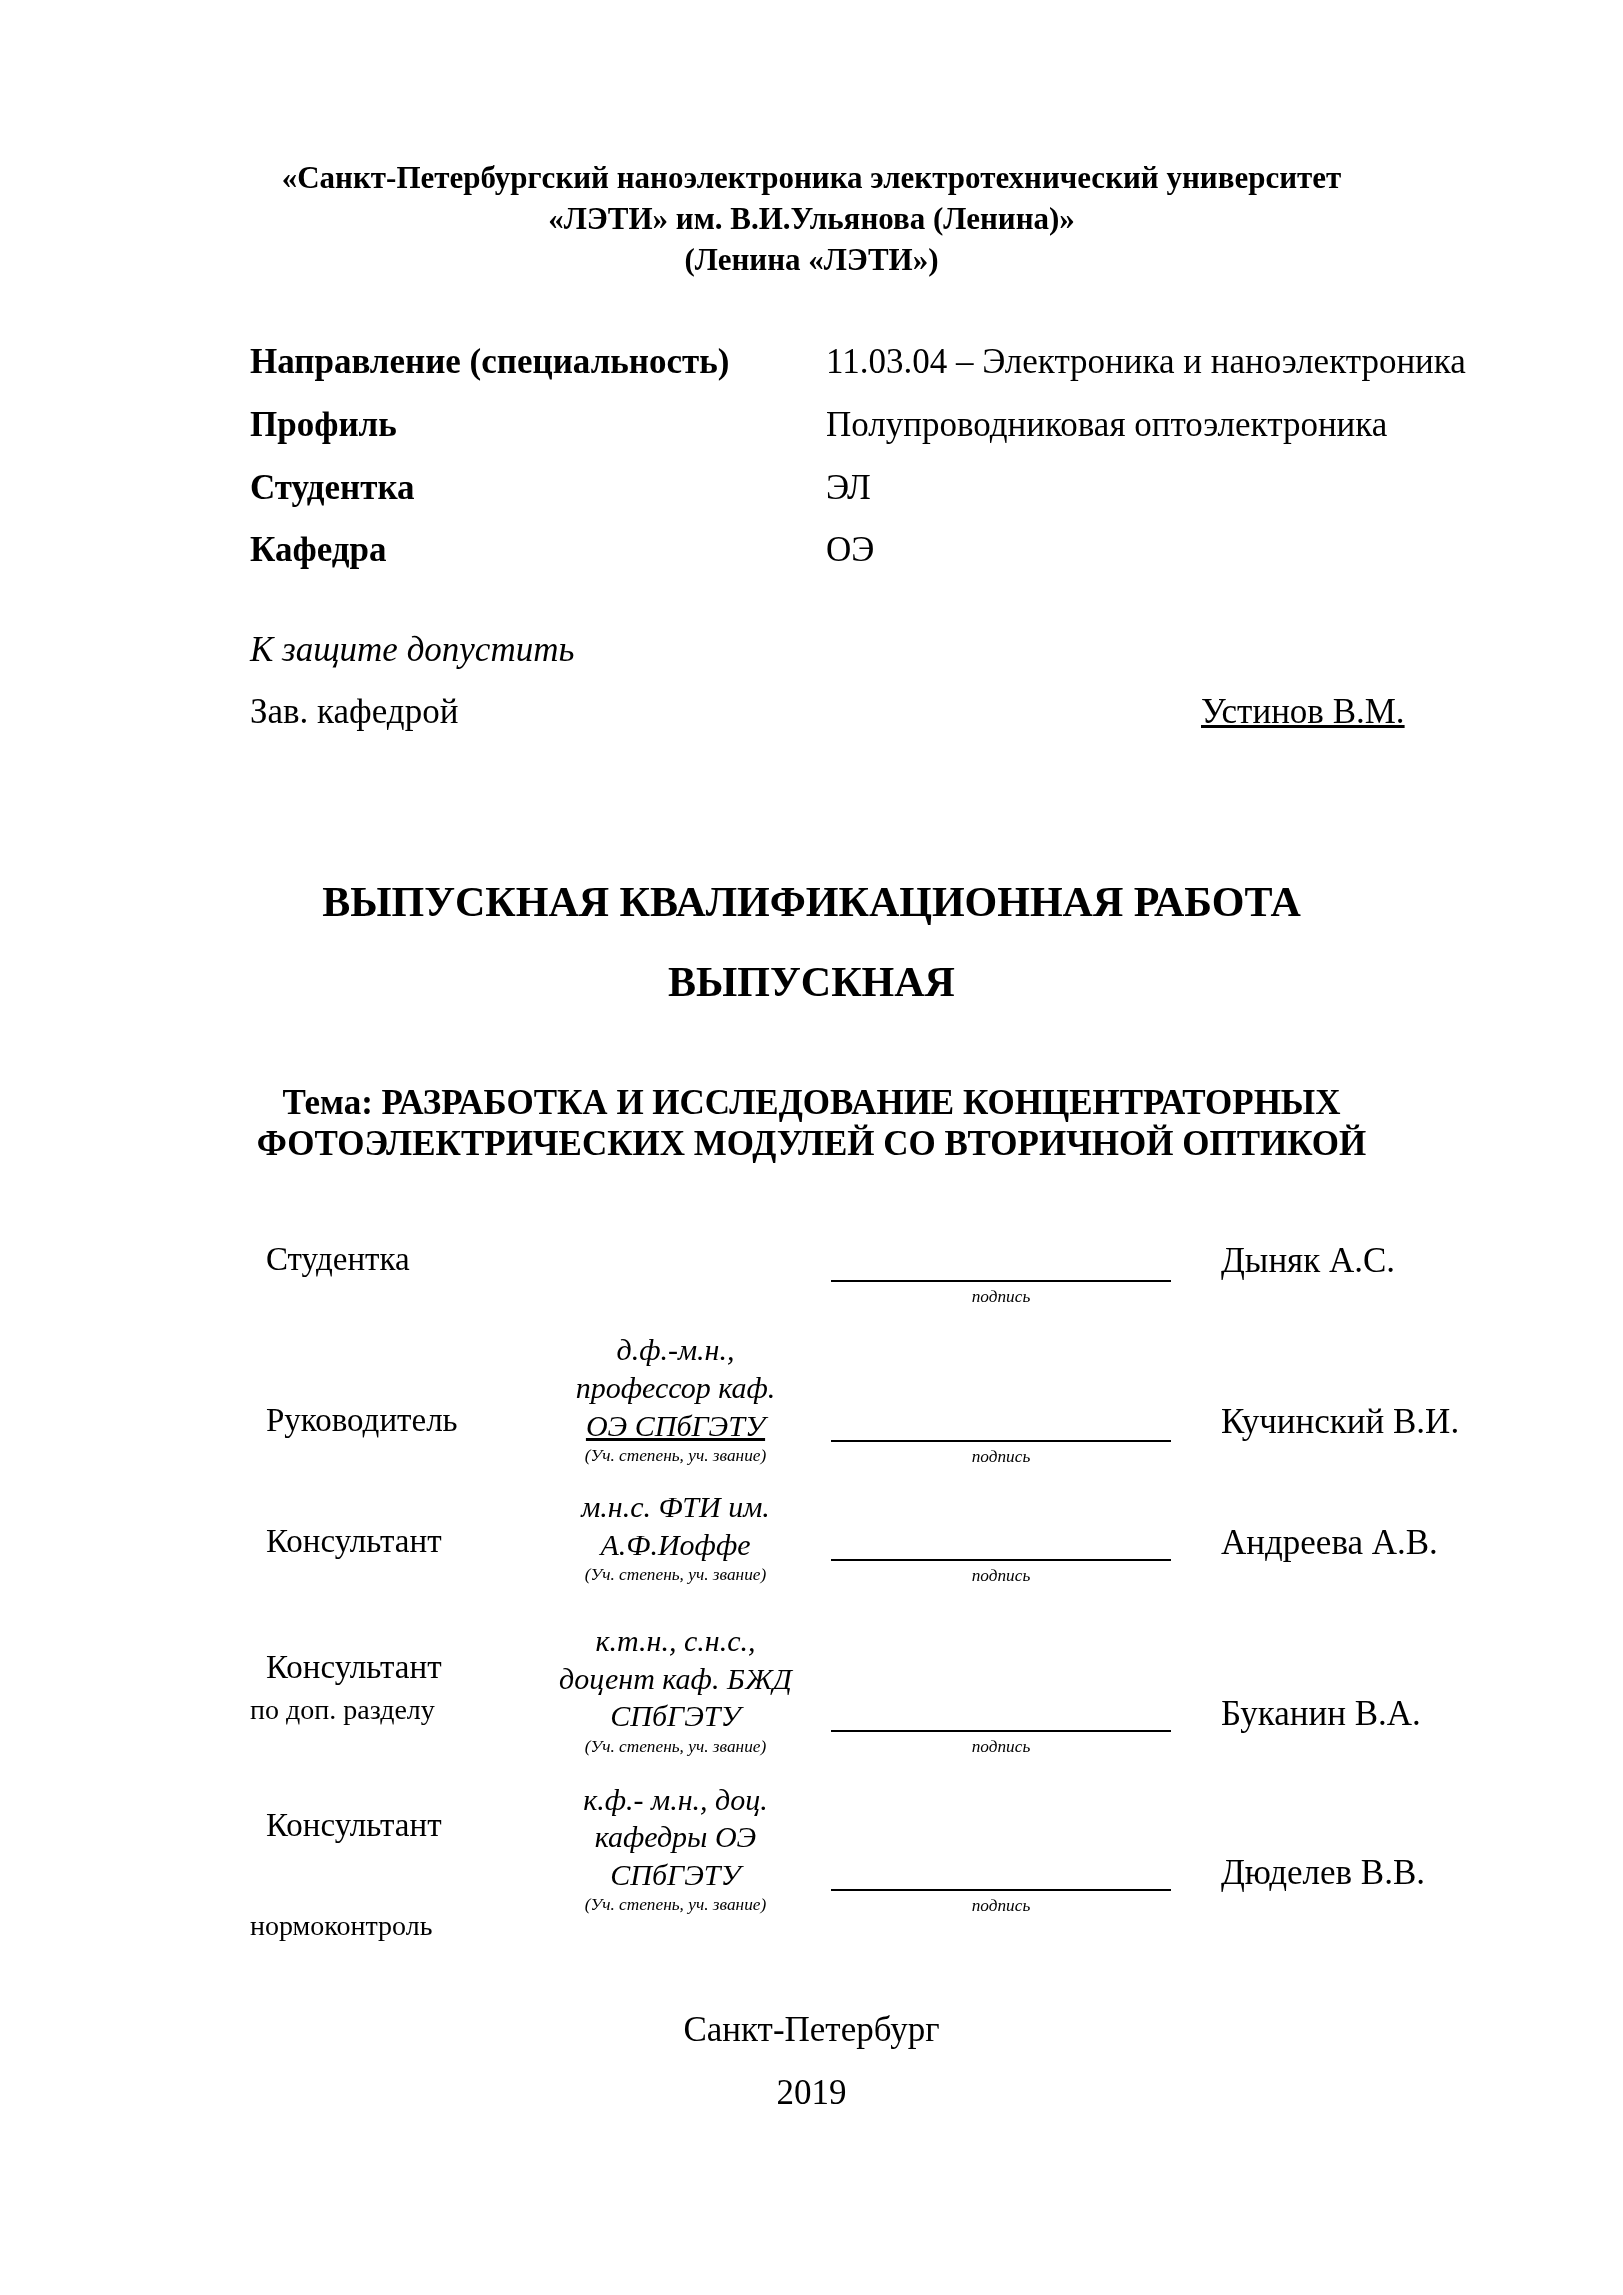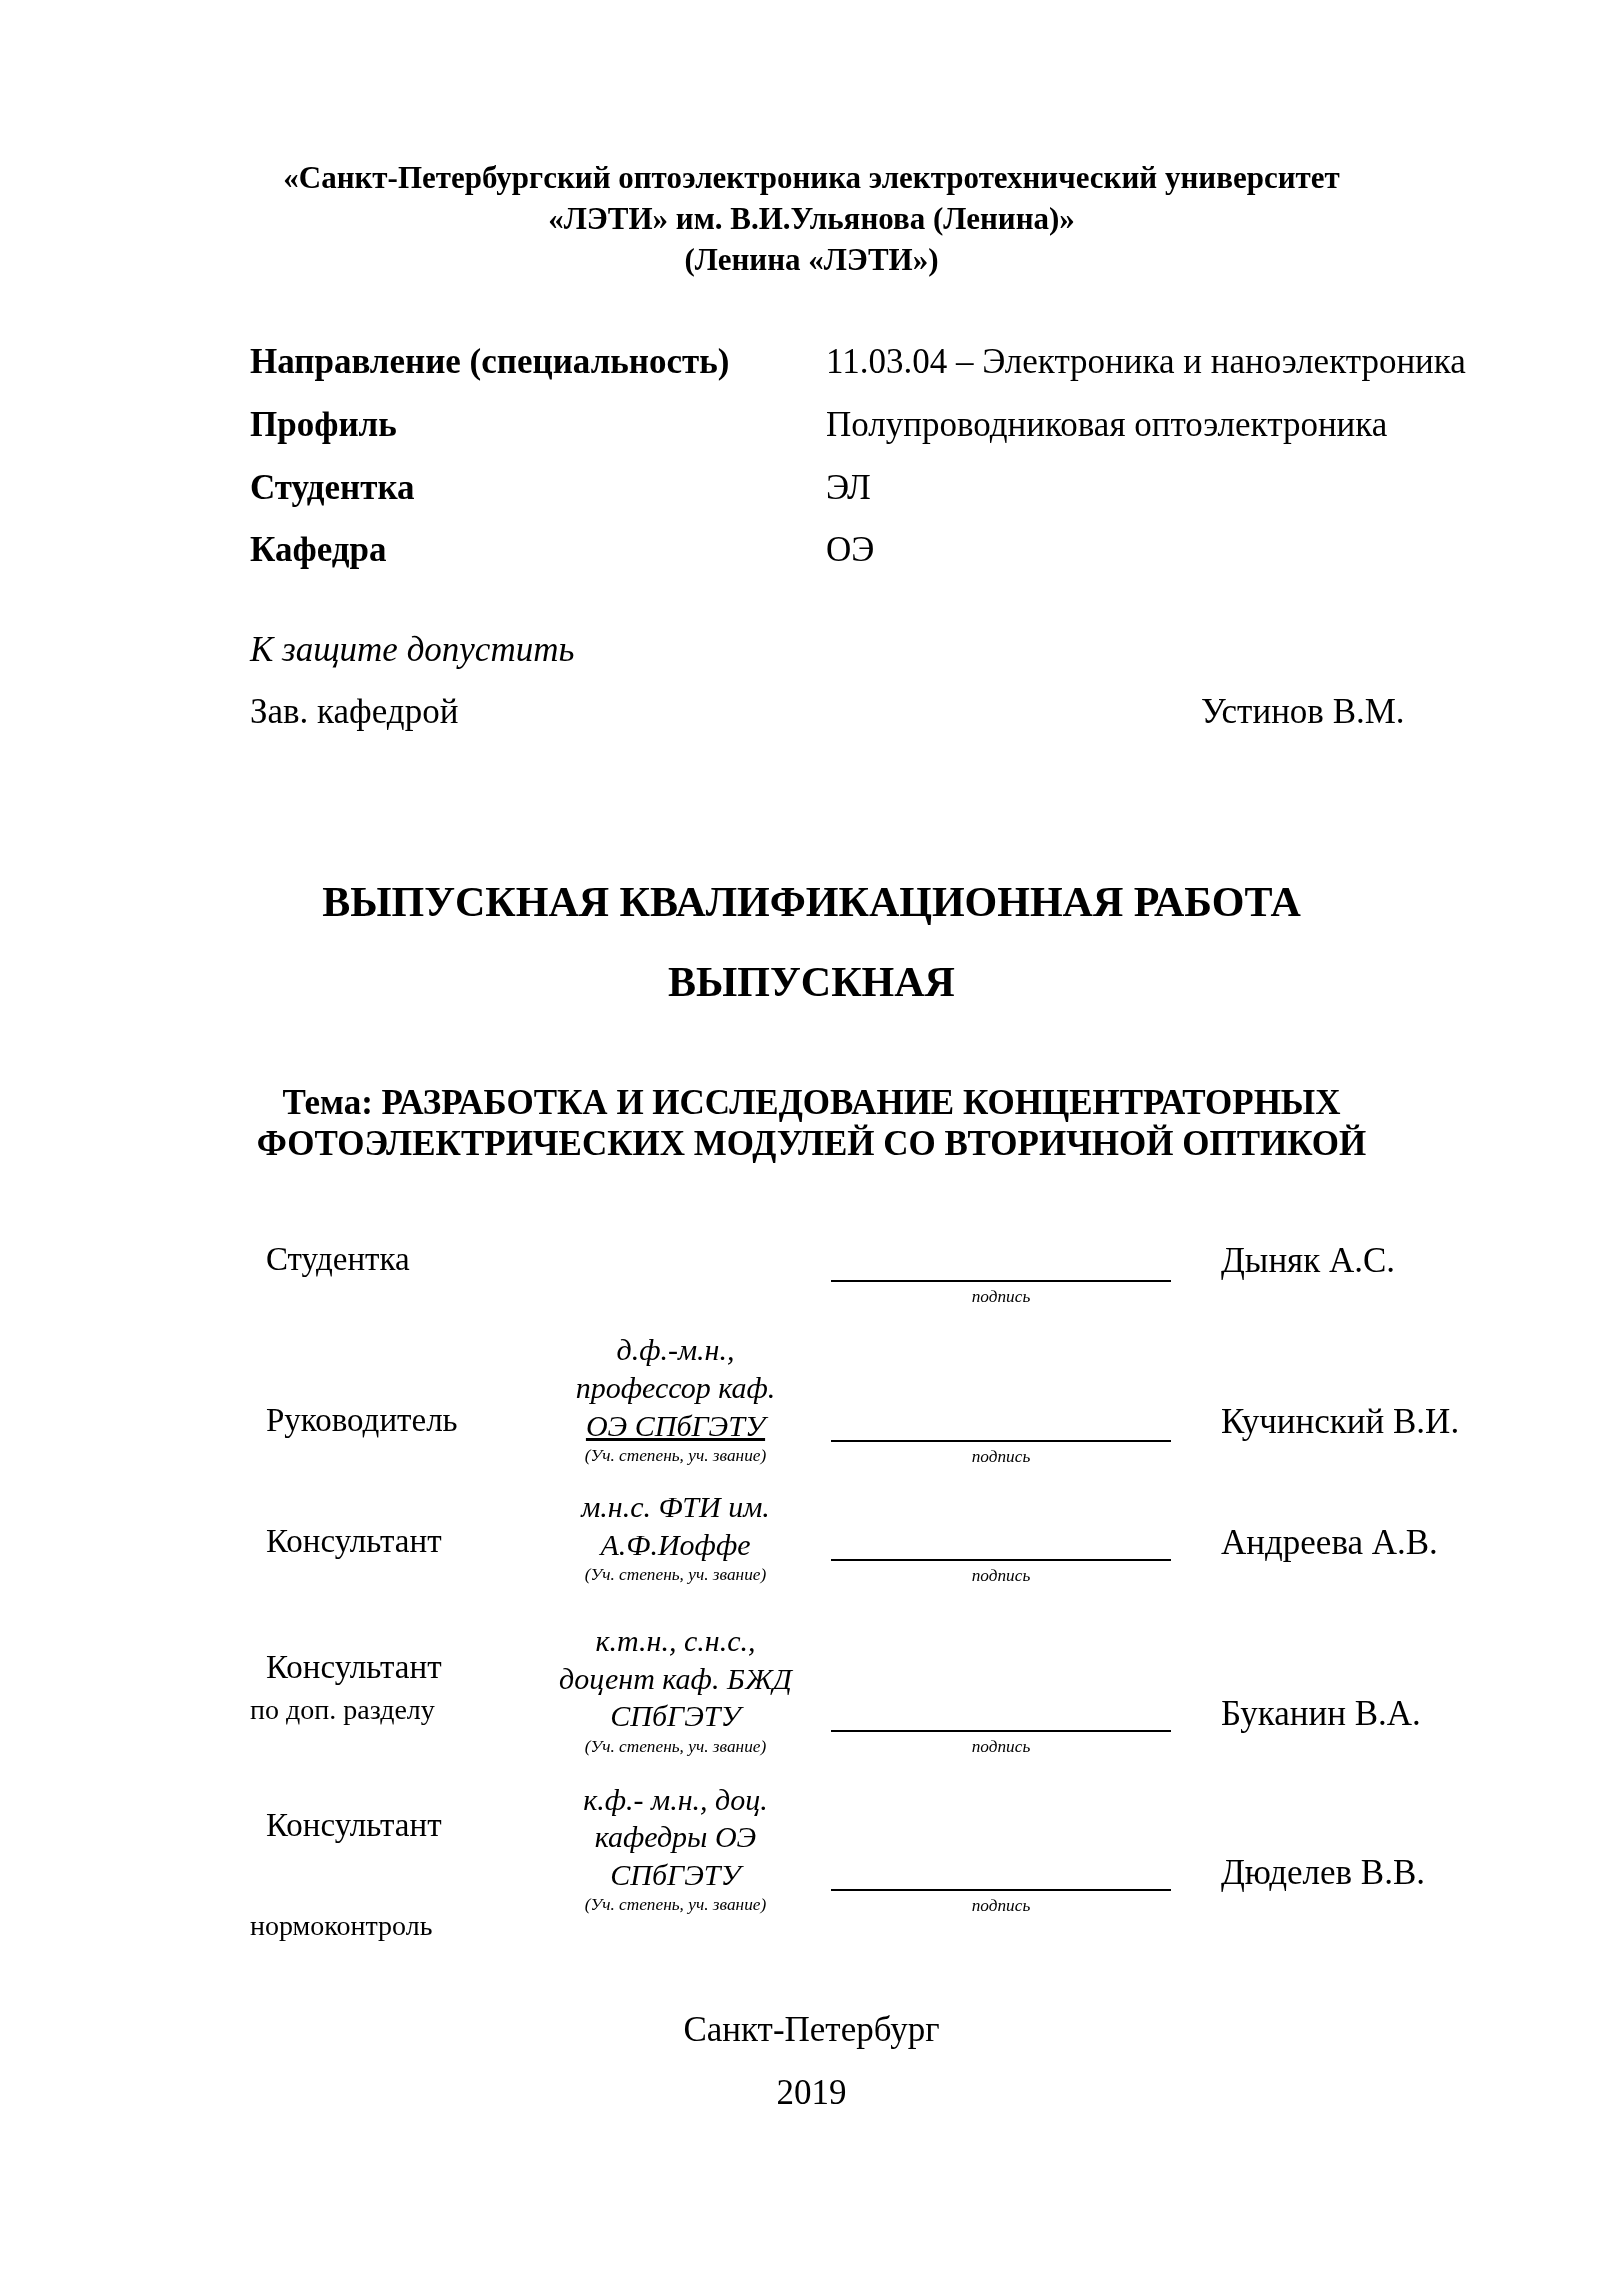--- a/index.html
+++ b/index.html
@@ -17,36 +17,36 @@
   .sig-sub { font-size:28px; left:250px; }
   .deg { font-style:italic; font-size:30px; text-align:center; width:283px; left:534px; line-height:38px; }
   .deg-caption { font-style:italic; font-size:17.3px; text-align:center; width:283px; left:534px; }
   .sig-line { position:absolute; left:831px; width:340px; height:2.4px; background:#000; }
   .sig-caption { font-style:italic; font-size:17.3px; text-align:center; width:340px; left:831px; }
   .sig-name { font-size:35px; left:1221px; }
 </style>
 </head>
 <body>
 
-<div class="abs center hdr" style="top:157px;">«Санкт-Петербургский оптоэлектроника электротехнический университет</div>
+<div class="abs center hdr" style="top:157px;">«Санкт-Петербургский наноэлектроника электротехнический университет</div>
 <div class="abs center hdr" style="top:198px;">«ЛЭТИ» им. В.И.Ульянова (Ленина)»</div>
 <div class="abs center hdr" style="top:239px;">(Ленина «ЛЭТИ»)</div>
 
 <div class="abs row-label" style="top:342px;">Направление (специальность)</div>
 <div class="abs row-value" style="top:342px;">11.03.04 – Электроника и наноэлектроника</div>
 <div class="abs row-label" style="top:405px;">Профиль</div>
 <div class="abs row-value" style="top:405px;">Полупроводниковая оптоэлектроника</div>
 <div class="abs row-label" style="top:468px;">Студентка</div>
 <div class="abs row-value" style="top:468px;">ЭЛ</div>
 <div class="abs row-label" style="top:530px;">Кафедра</div>
 <div class="abs row-value" style="top:530px;">ОЭ</div>
 
 <div class="abs txt44" style="top:630px; left:250px; font-style:italic;">К защите допустить</div>
 <div class="abs txt44" style="top:692px; left:250px;">Зав. кафедрой</div>
-<div class="abs txt44" style="top:692px; left:1201px;">Устинов В.М.</div>
+<div class="abs txt44" style="top:692px; left:1201px;text-decoration:underline;">Устинов В.М.</div>
 
 <div class="abs center title" style="top:878px;">ВЫПУСКНАЯ КВАЛИФИКАЦИОННАЯ РАБОТА</div>
 <div class="abs center title" style="top:958px;">ВЫПУСКНАЯ</div>
 
 <div class="abs center topic" style="top:1082px;">Тема: РАЗРАБОТКА И ИССЛЕДОВАНИЕ КОНЦЕНТРАТОРНЫХ</div>
 <div class="abs center topic" style="top:1123px;">ФОТОЭЛЕКТРИЧЕСКИХ МОДУЛЕЙ СО ВТОРИЧНОЙ ОПТИКОЙ</div>
 
 <div>
   <div class="abs sig-role" style="top:1241px;">Студентка</div>
   <div class="sig-line" style="top:1280px;"></div>

